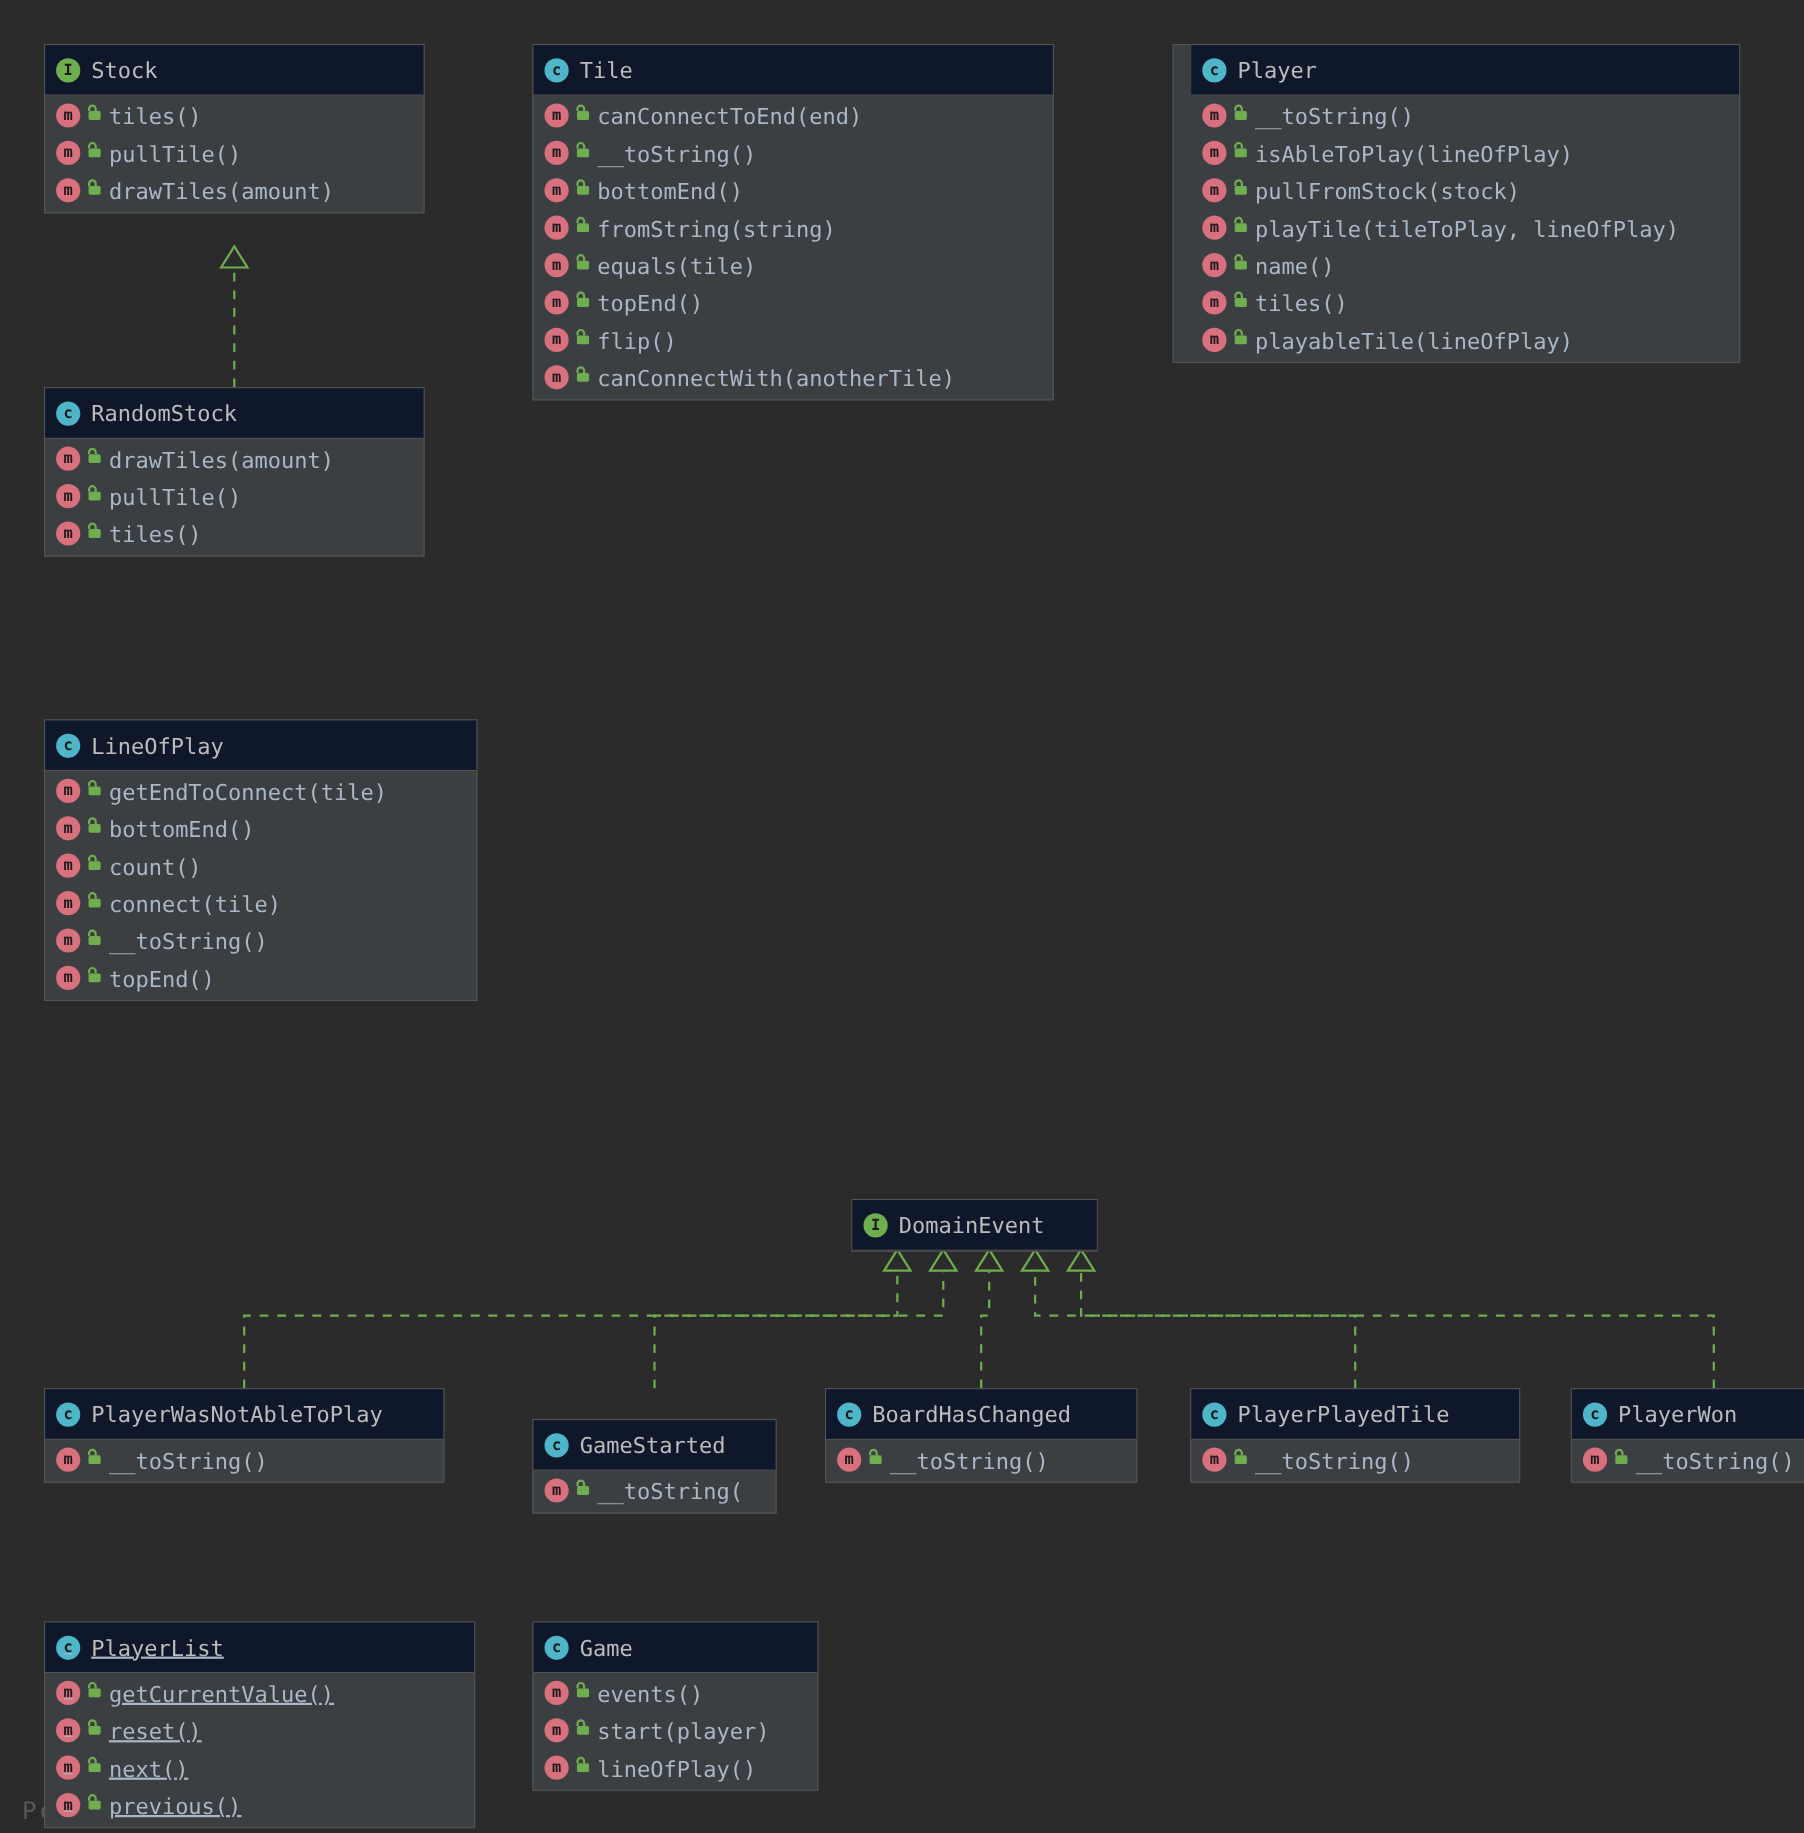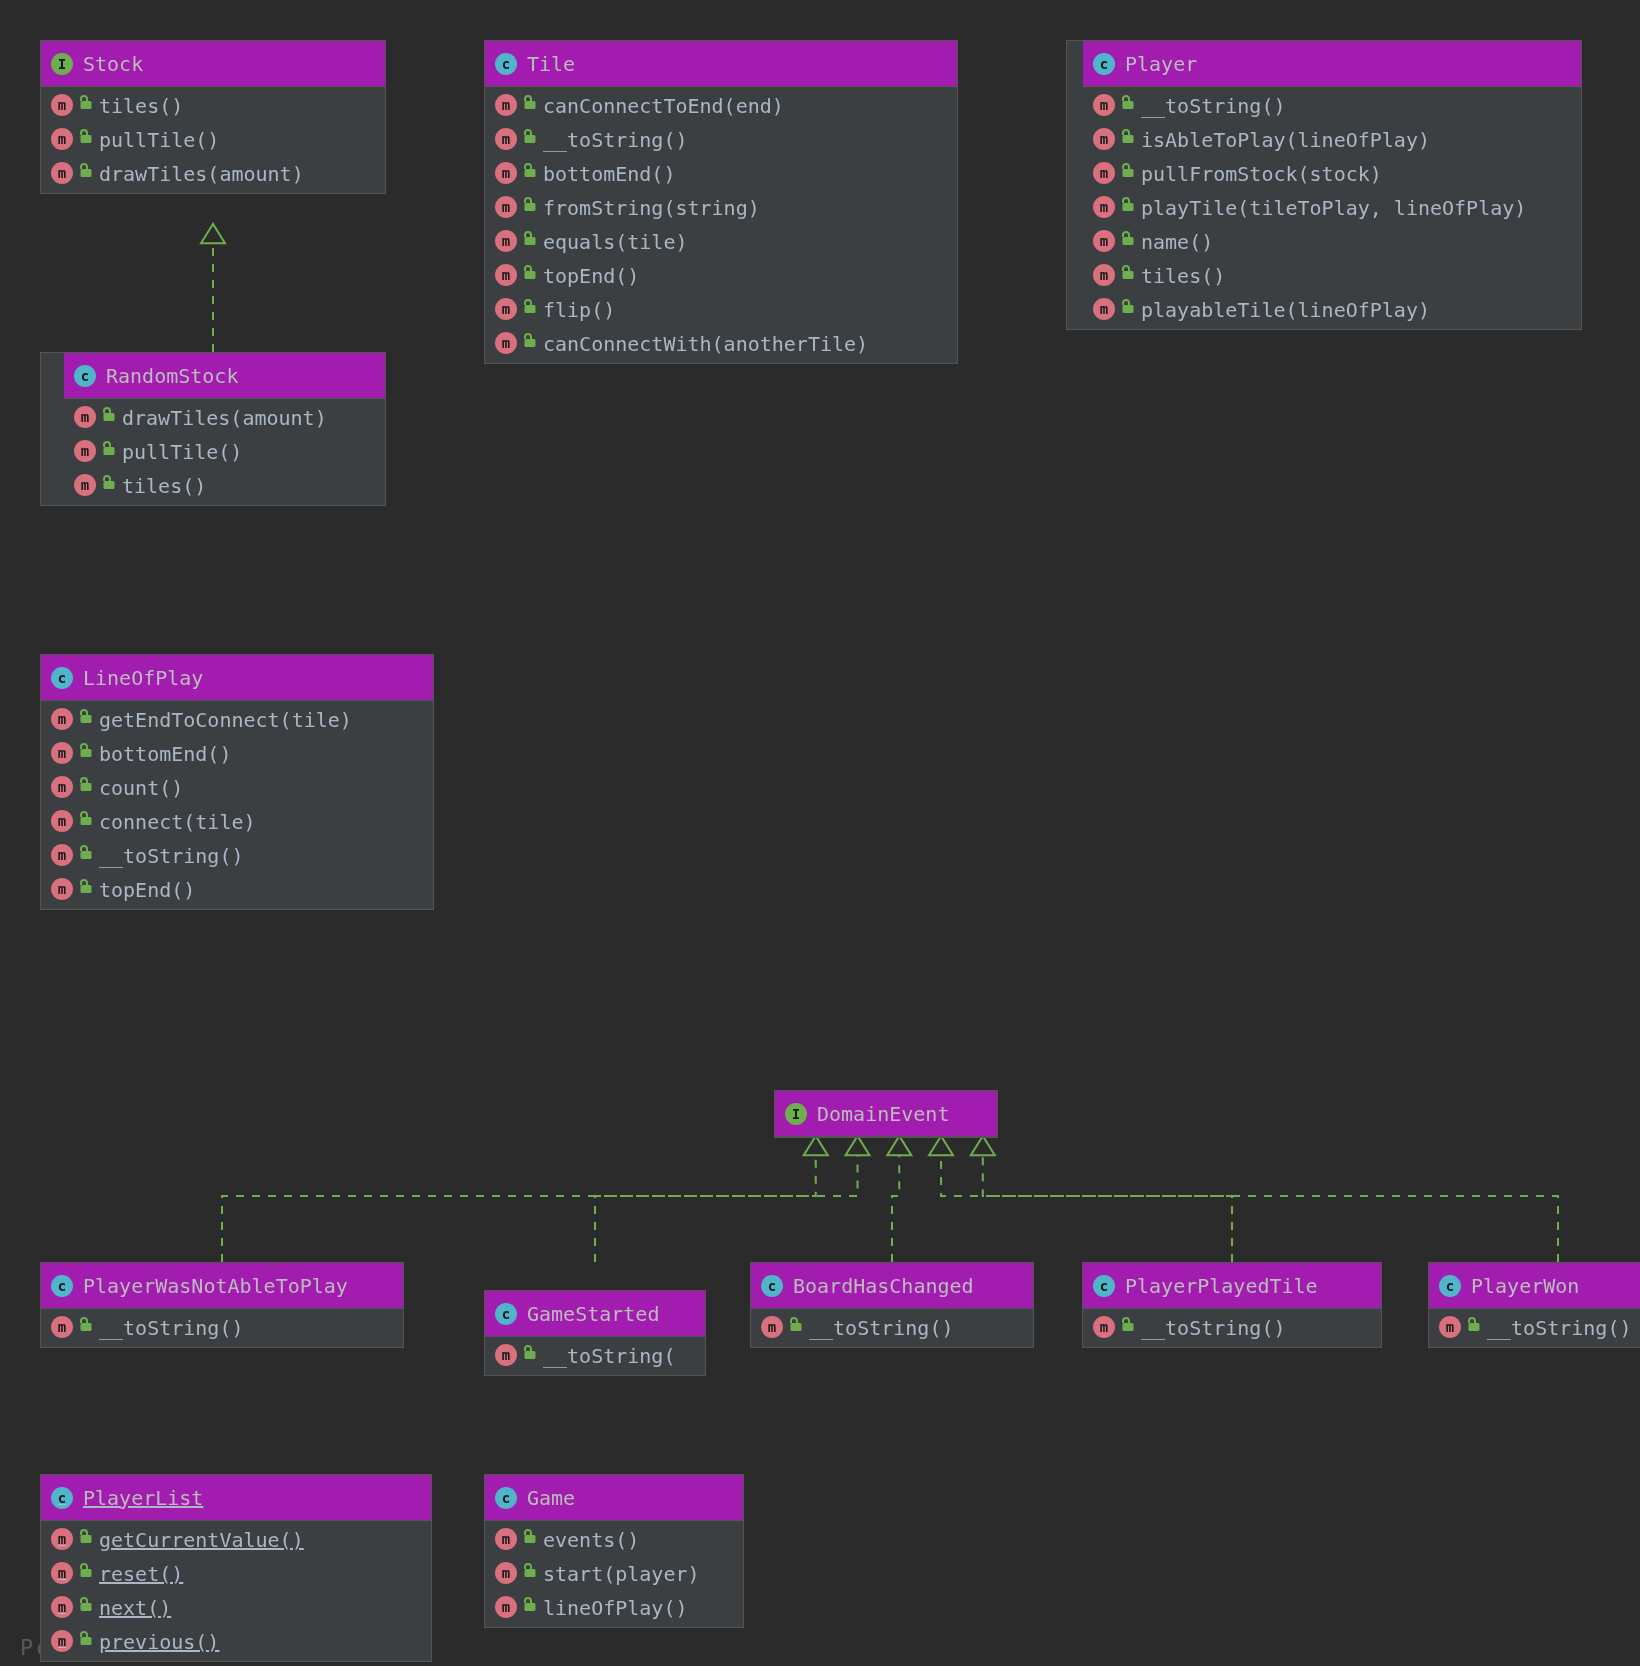--- a/index.html
+++ b/index.html
@@ -1,18 +1,18 @@
 <!DOCTYPE html>
 <html><head>
 <meta charset="utf-8">
 <style>
   html,body{margin:0;padding:0;background:#2b2b2b;width:1640px;height:1666px;font-family:Menlo,Consolas,"DejaVu Sans Mono",monospace;font-size:20px;color:#a9b7c6;overflow:hidden}
   #canvas{position:relative;width:1640px;height:1666px}
   .uml{position:absolute;border:1px solid #555;background:#3c3f41;box-sizing:border-box}
-  .uml .hdr{background:#a21caf;border-bottom:1px solid #555;padding:6px 10px;display:flex;align-items:center;gap:10px;height:46px;box-sizing:border-box}
+  .uml .hdr{background:#0f172a;border-bottom:1px solid #555;padding:6px 10px;display:flex;align-items:center;gap:10px;height:46px;box-sizing:border-box}
   .uml .hdr .title{white-space:nowrap;color:#bcbcbc}
   .uml .body{padding:2px 0}
   .uml .row{display:flex;gap:6px;padding:5px 10px;white-space:nowrap}
   .uml .row .sig{color:#a9b7c6}
   .badge{display:inline-flex;align-items:center;justify-content:center;width:22px;height:22px;border-radius:50%;font-weight:bold;font-size:14px;color:#1a1a1a;flex-shrink:0}
   .badge.class{background:#4fb5c9}
   .badge.iface{background:#6fae4f}
   .badge.method{background:#d8707e}
   .badge.c::after{content:"c"}
   .badge.i::after{content:"I"}
@@ -72,21 +72,21 @@
         <span class="lock">
             <svg width="14" height="16" viewBox="0 0 14 16">
     <rect x="1.5" y="7" width="11" height="8" rx="1.5" fill="#6fae4f"></rect>
     <path d="M4 7 V5 a3 3 0 0 1 6 0 V7" fill="none" stroke="#6fae4f" stroke-width="2" transform="translate(-2,0)"></path>
   </svg>
           </span>
         <span class="sig">drawTiles(amount)</span>
       </div>
       </div>
     </div>
-    <div class="uml" style="left: 40px; top: 352px; width: 346px; padding-left: 23px;">
+    <div class="uml" style="left: 40px; top: 352px; width: 346px;">
       <div class="hdr">
       <span class="badge class c"></span>
       <span class="title">RandomStock</span>
     </div>
       <div class="body">
         <div class="row">
         <span class="badge method m"></span>
         <span class="lock">
             <svg width="14" height="16" viewBox="0 0 14 16">
     <rect x="1.5" y="7" width="11" height="8" rx="1.5" fill="#6fae4f"></rect>

